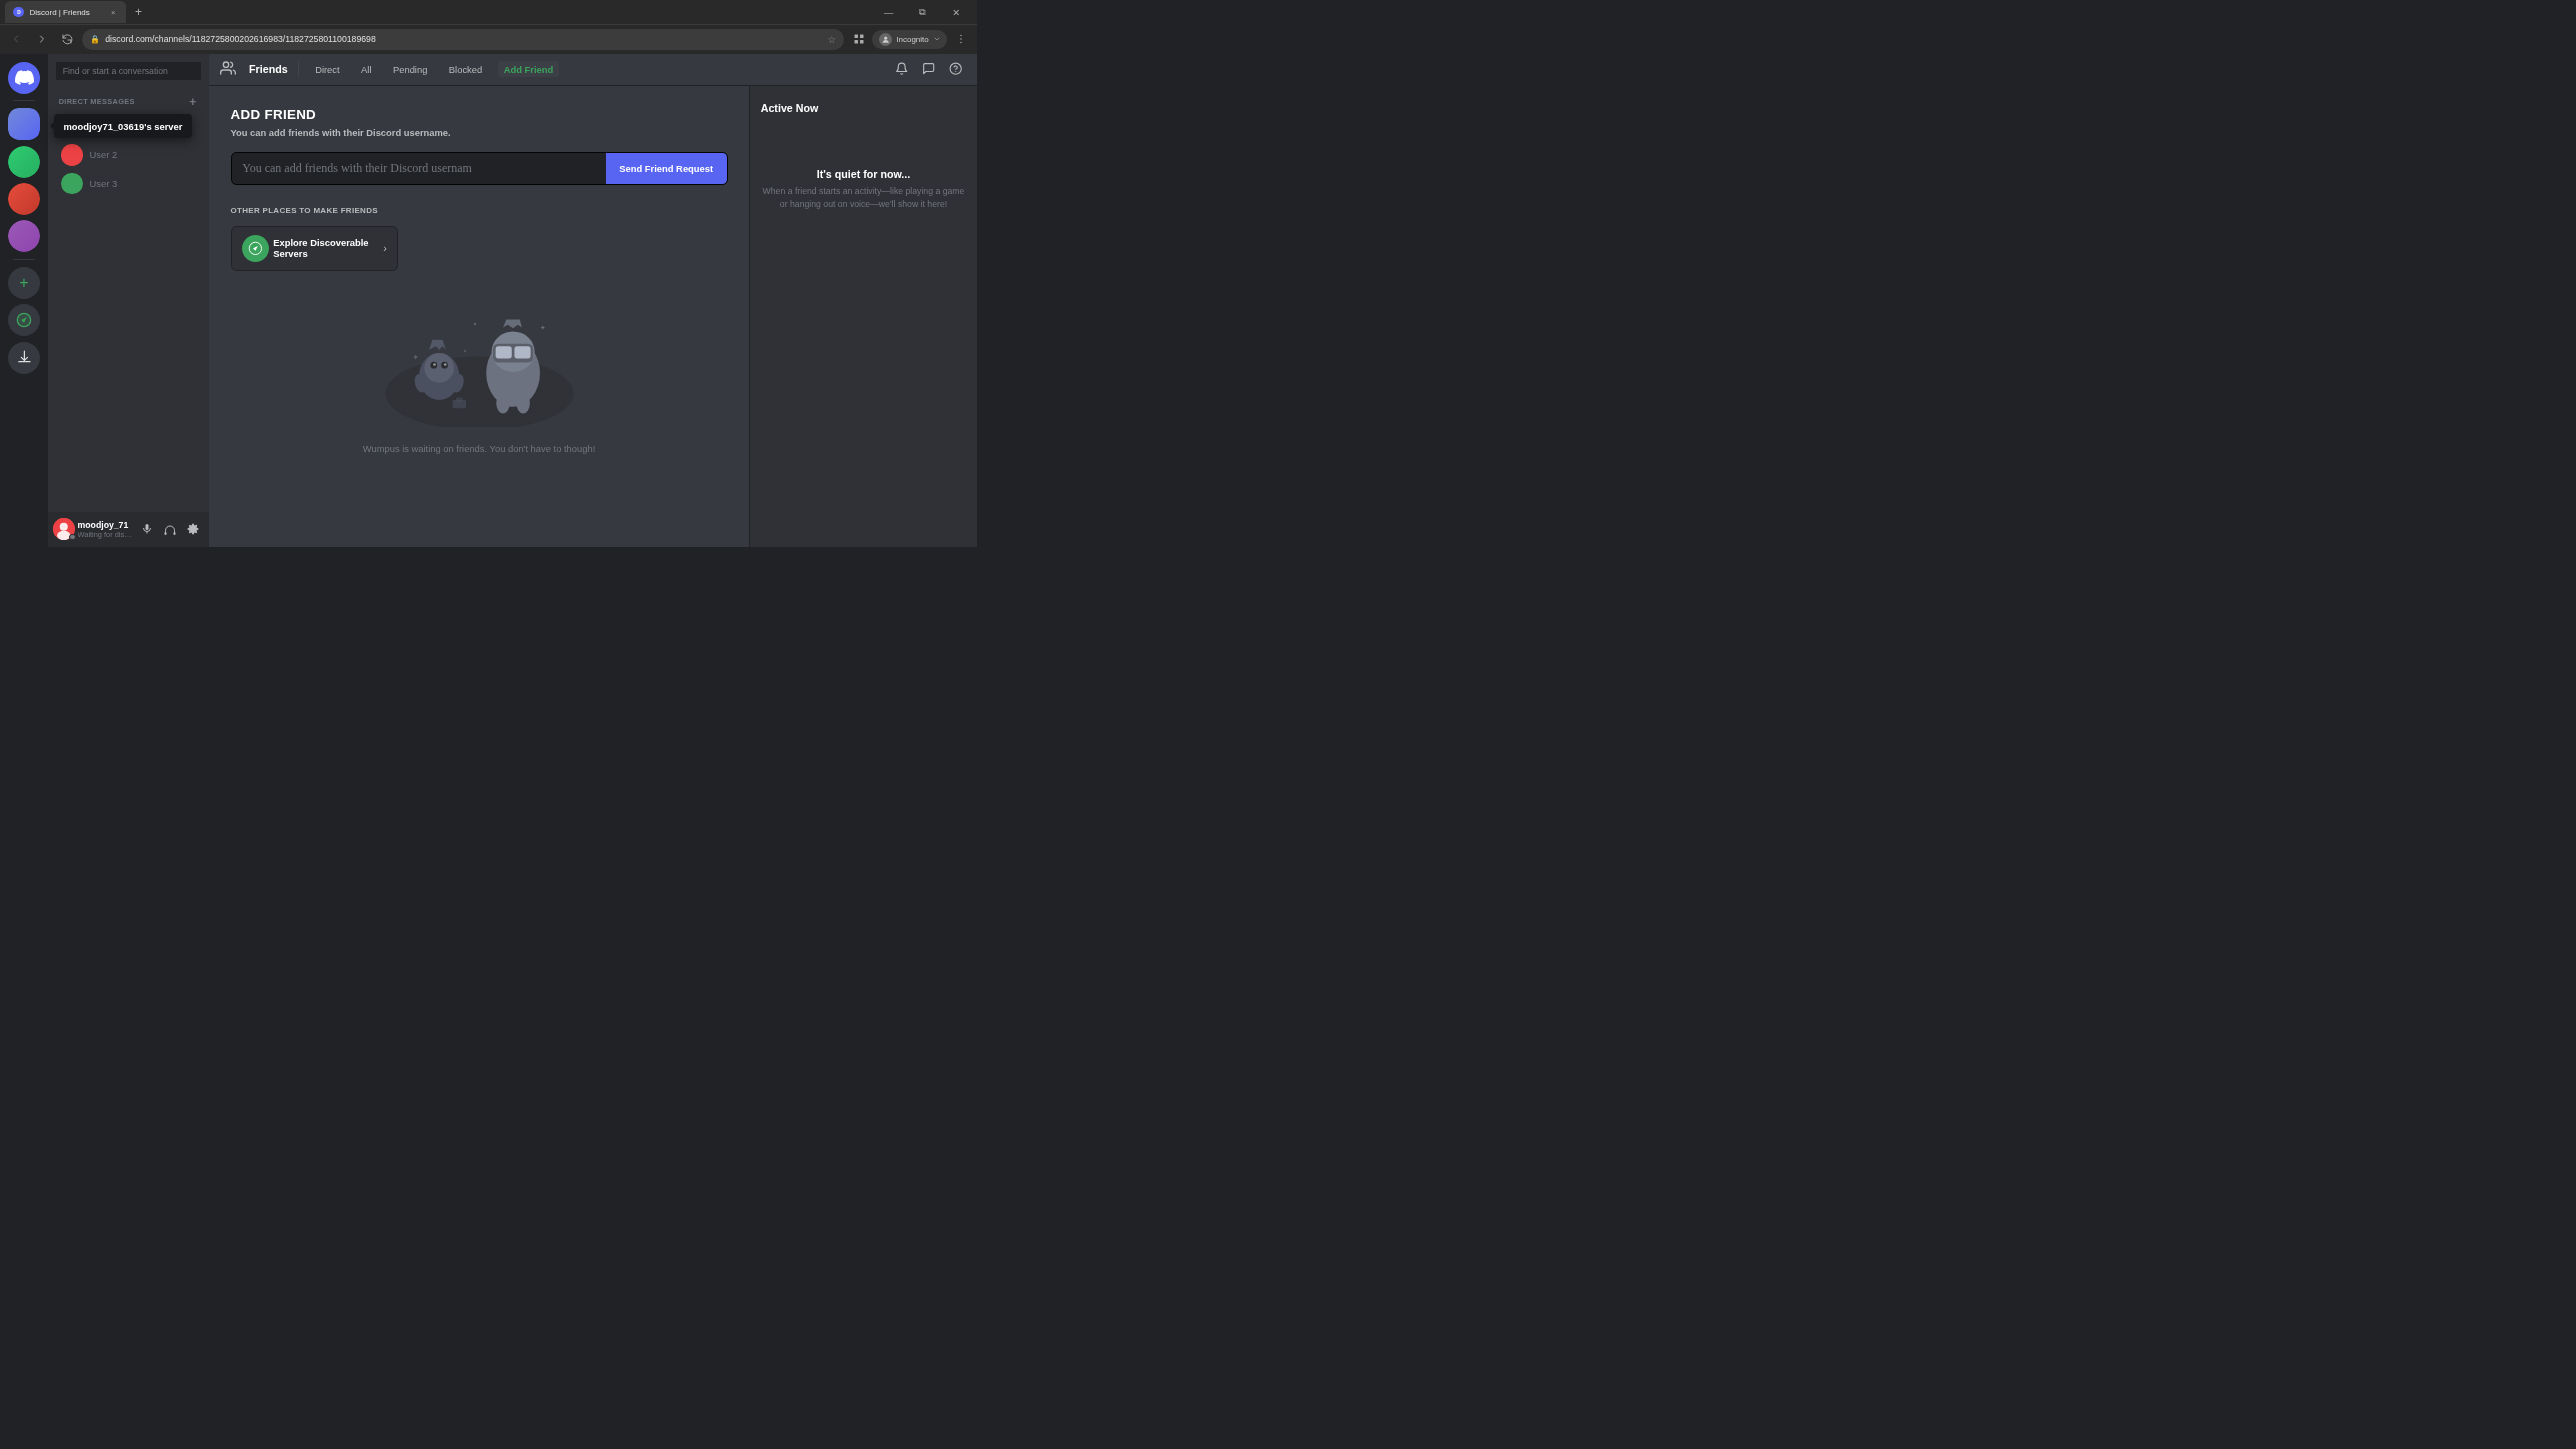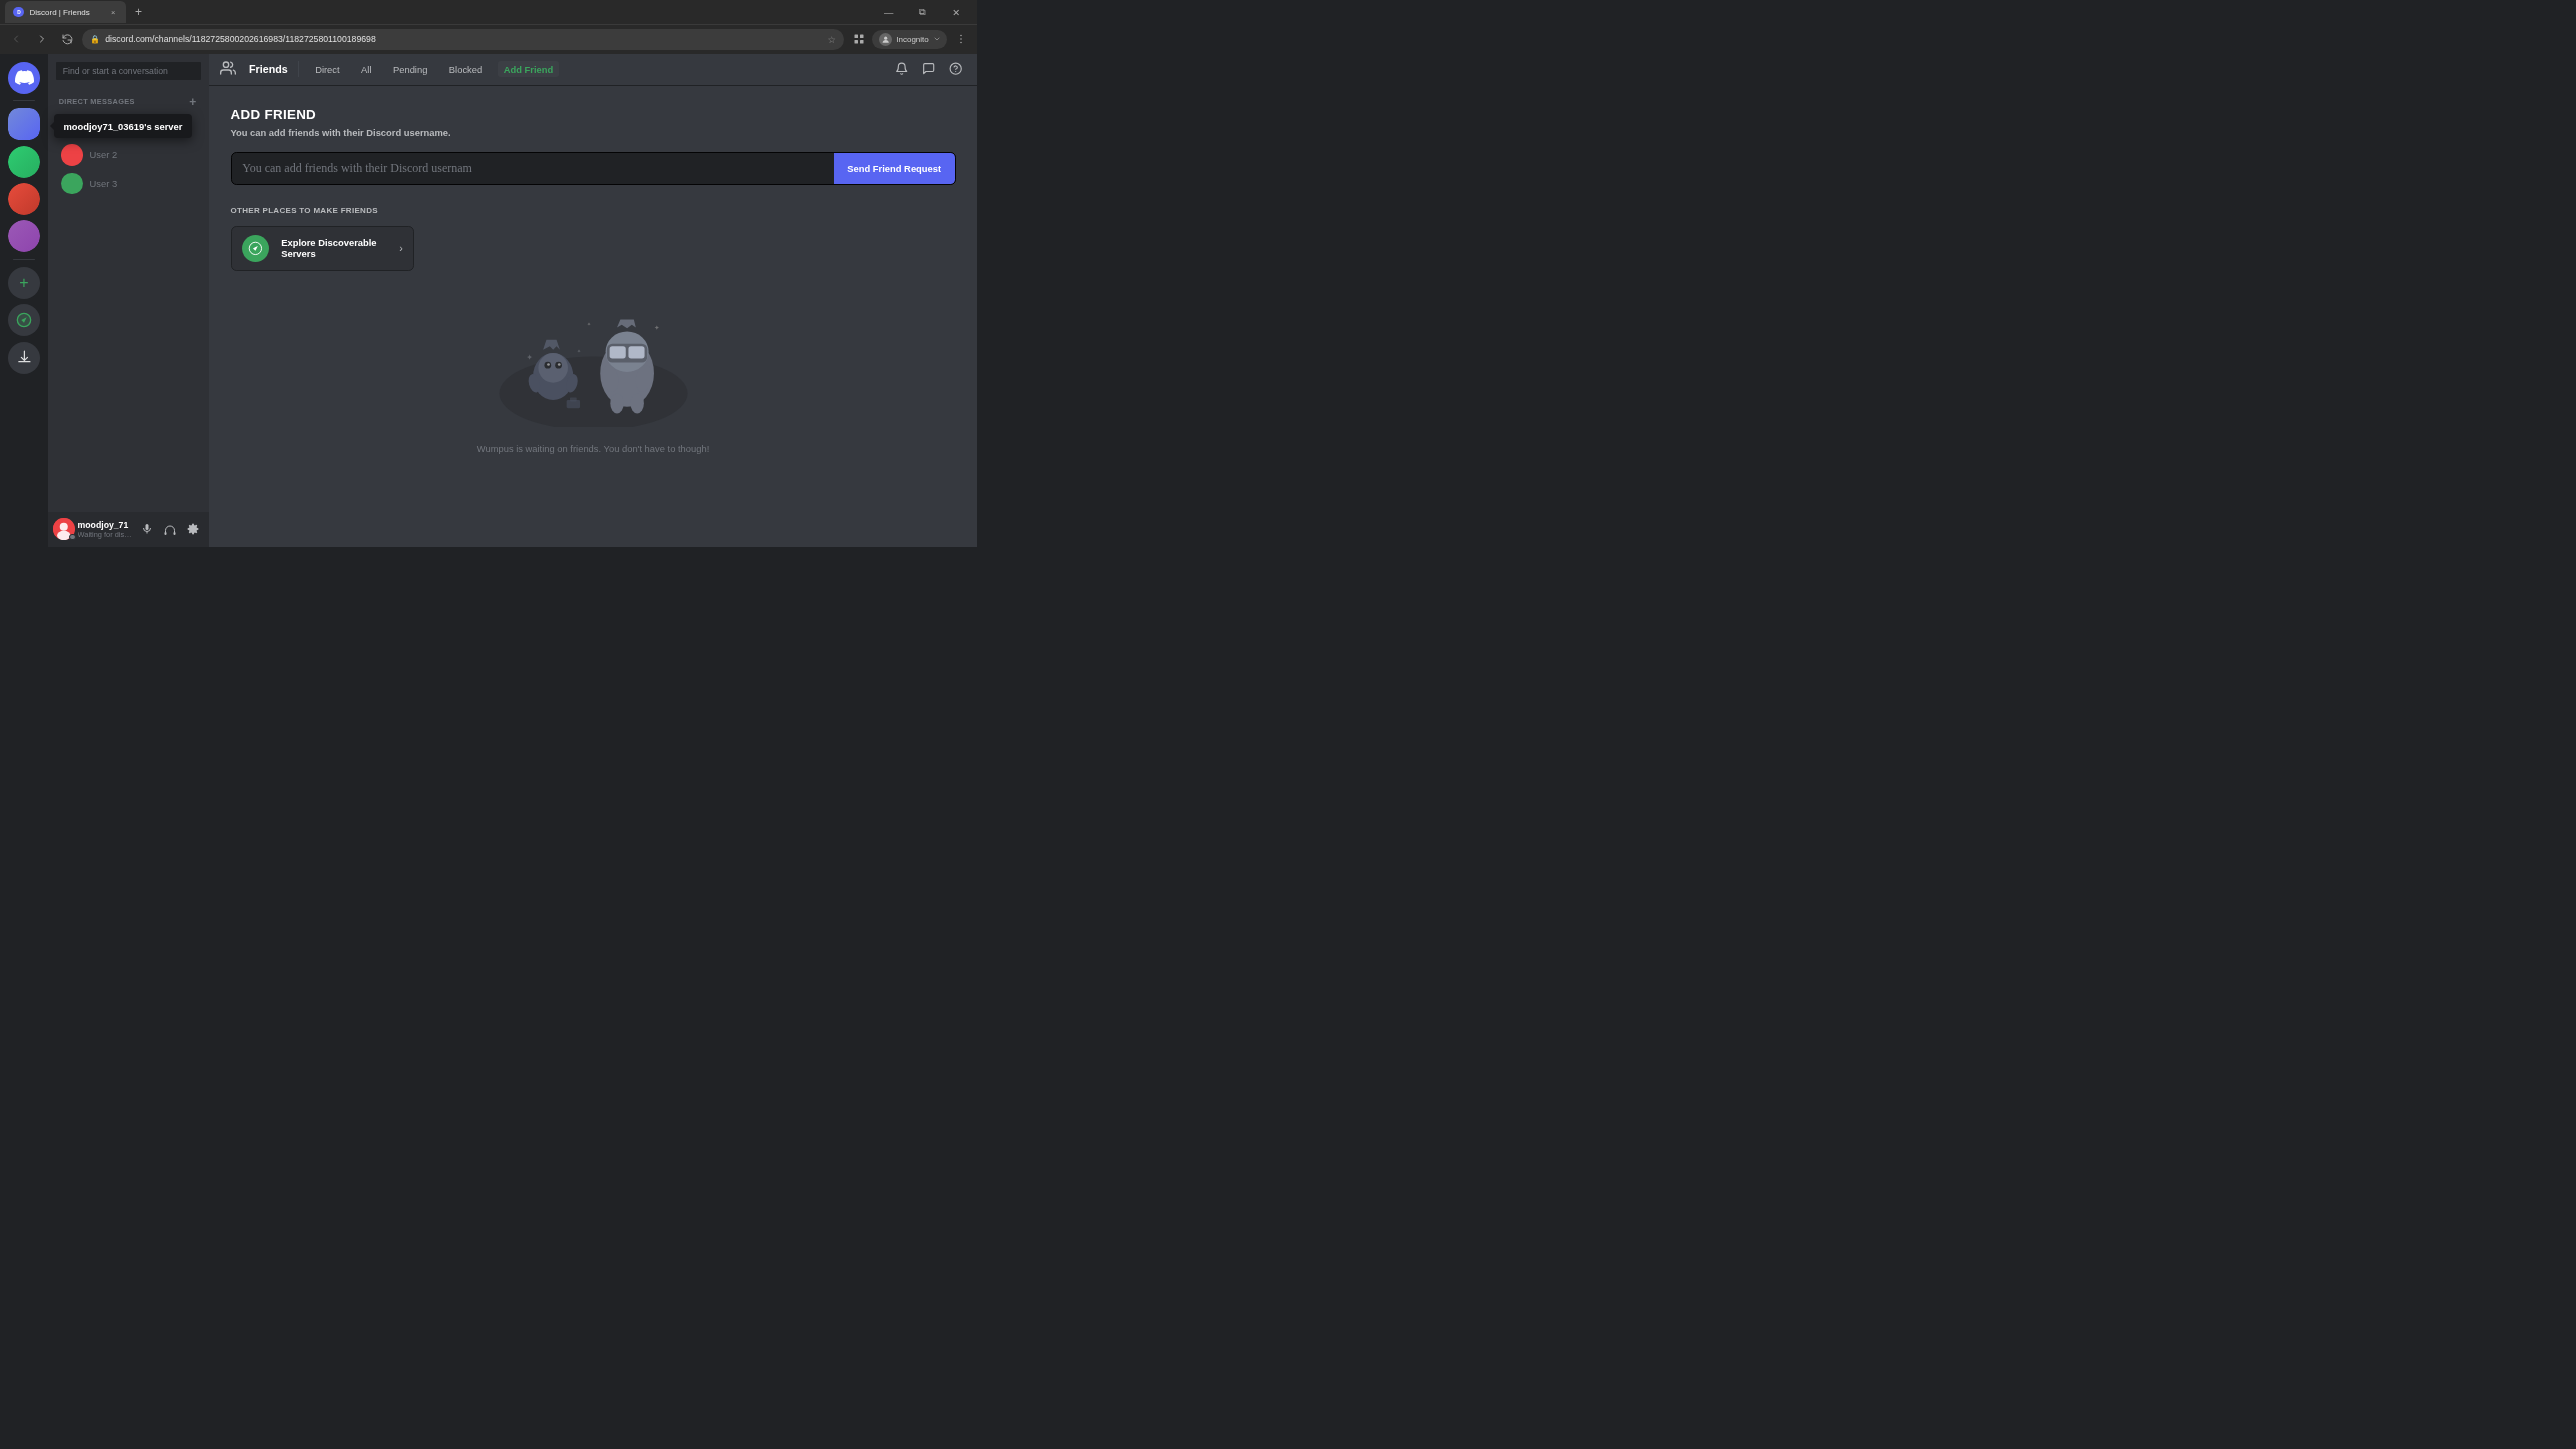--- a/index.html
+++ b/index.html
@@ -482,21 +482,21 @@
       font-size: 8px;
       font-weight: 700;
       text-transform: uppercase;
       color: #b9bbbe;
       letter-spacing: 0.3px;
       margin-bottom: 10.7px;
     }
     .explore-card {
       display: inline-flex;
       align-items: center;
-      gap: 12px;
+      gap: 4px;
       background: #2f3136;
       border: 0.7px solid #202225;
       border-radius: 5.4px;
       padding: 8px 10.7px;
       cursor: pointer;
       margin-bottom: 21.5px;
       min-width: 148px;
     }
     .explore-icon {
       width: 27px;
@@ -908,16 +908,23 @@
             </g>
 
             <rect x="120" y="140" width="20" height="12" rx="2" fill="#4a5060" opacity="0.6"></rect>
             <rect x="125" y="136" width="10" height="6" rx="1" fill="#4a5060" opacity="0.5"></rect>
           </svg>
         </div>
 
         <div class="wumpus-caption">Wumpus is waiting on friends. You don't have to though!</div>
       </div>
 
+      <div class="active-now-panel">
+        <div class="active-now-title">Active Now</div>
+        <div style="margin-top: 54px;">
+          <div class="quiet-title">It's quiet for now...</div>
+          <div class="quiet-desc">When a friend starts an activity—like playing a game or hanging out on voice—we'll show it here!</div>
+        </div>
+      </div>
     </div>
   </div>
 </div>
 
 
 </body></html>

